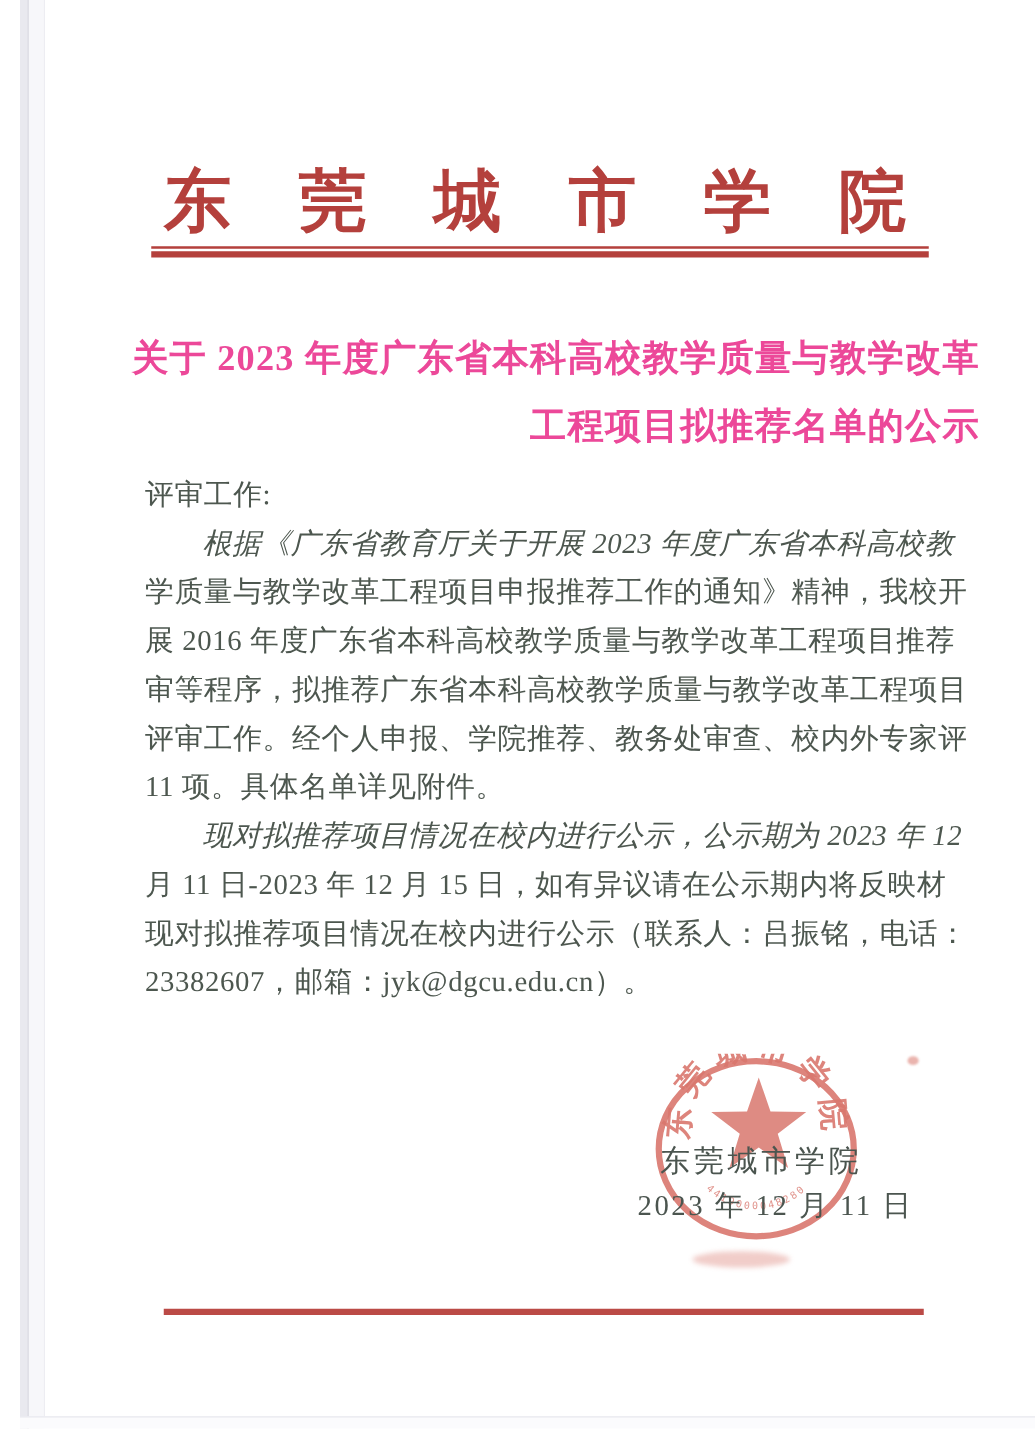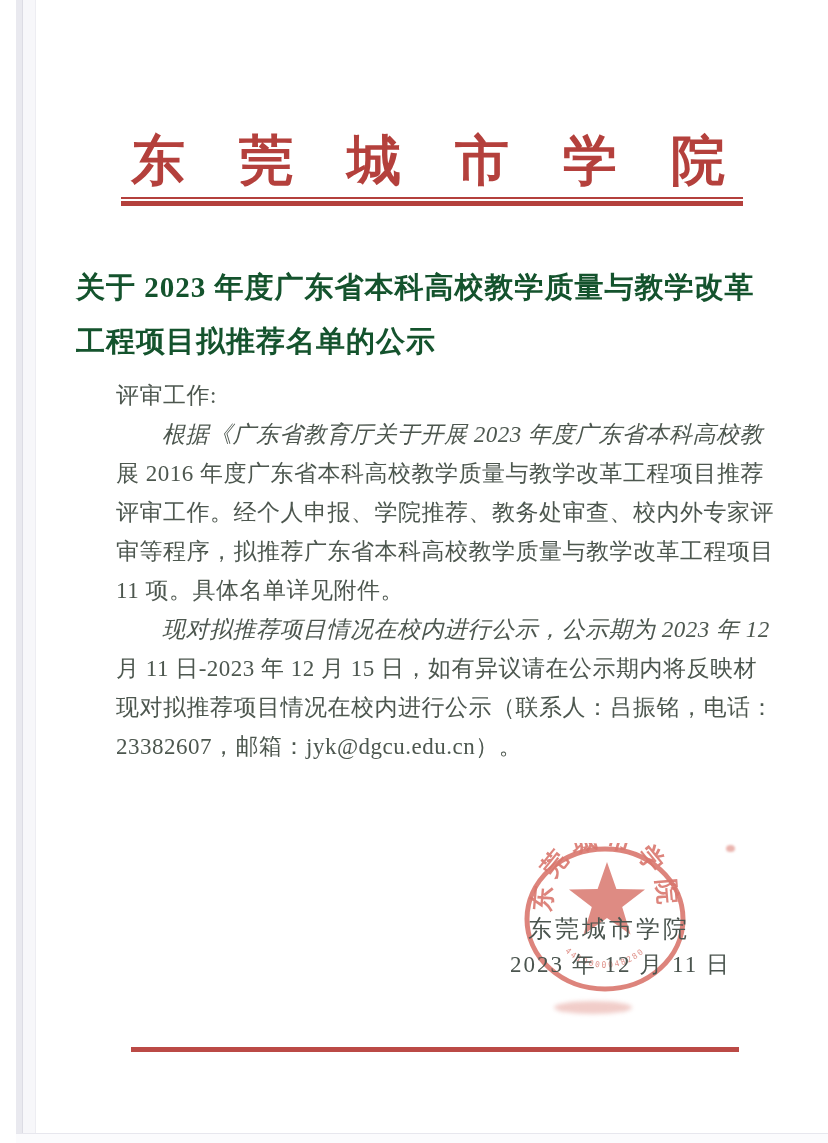--- a/index.html
+++ b/index.html
@@ -23,21 +23,21 @@
     font-size:54px;font-weight:700;color:#b4403c;
     letter-spacing:54px;white-space:nowrap;line-height:1;
   }
   .lh-divider{position:absolute;left:105px;top:197px;width:622px;height:11px;}
   .lh-divider .thin{height:2px;background:#b4403c;margin-bottom:2px;}
   .lh-divider .thick{height:5px;background:#b4403c;}
 
   
   .doc-title{
     position:absolute;left:60px;top:260px;width:708px;
-    text-align:left;font-size:29px;font-weight:700;color:#14532d;
+    text-align:right;font-size:29px;font-weight:700;color:#ec4899;
     line-height:54px;letter-spacing:1px;
   }
 
   
   .body-text{
     position:absolute;left:100px;top:376px;width:628px;
     font-size:23px;color:#4d574f;line-height:39px;
     letter-spacing:0.5px;
   }
   .line{white-space:nowrap;}
@@ -77,23 +77,24 @@
   </div>
 
   <div class="doc-title">
     <div>关于 2023 年度广东省本科高校教学质量与教学改革</div>
     <div>工程项目拟推荐名单的公示</div>
   </div>
 
   <div class="body-text">
     <div class="line">评审工作:</div>
     <div class="line indent">根据《广东省教育厅关于开展 2023 年度广东省本科高校教</div>
+    <div class="line">学质量与教学改革工程项目申报推荐工作的通知》精神，我校开</div>
     <div class="line">展 2016 年度广东省本科高校教学质量与教学改革工程项目推荐</div>
+    <div class="line">审等程序，拟推荐广东省本科高校教学质量与教学改革工程项目</div>
     <div class="line">评审工作。经个人申报、学院推荐、教务处审查、校内外专家评</div>
-    <div class="line">审等程序，拟推荐广东省本科高校教学质量与教学改革工程项目</div>
     <div class="line">11 项。具体名单详见附件。</div>
     <div class="line indent">现对拟推荐项目情况在校内进行公示，公示期为 2023 年 12</div>
     <div class="line">月 11 日-2023 年 12 月 15 日，如有异议请在公示期内将反映材</div>
     <div class="line">现对拟推荐项目情况在校内进行公示（联系人：吕振铭，电话：</div>
     <div class="line">23382607，邮箱：jyk@dgcu.edu.cn）。</div>
   </div>
 
   <svg class="seal" viewBox="0 0 168 155" xmlns="http://www.w3.org/2000/svg">
     <defs>
       <path id="arcTop" d="M 30.8,66.6 A 54,54 0 1 1 137.2,66.6" fill="none"></path>

